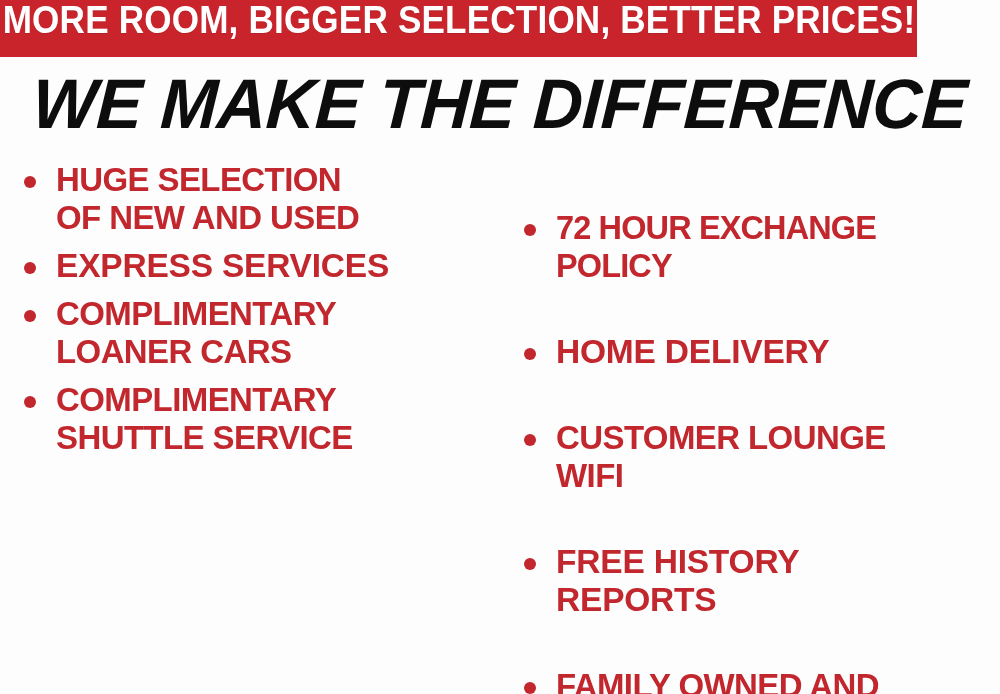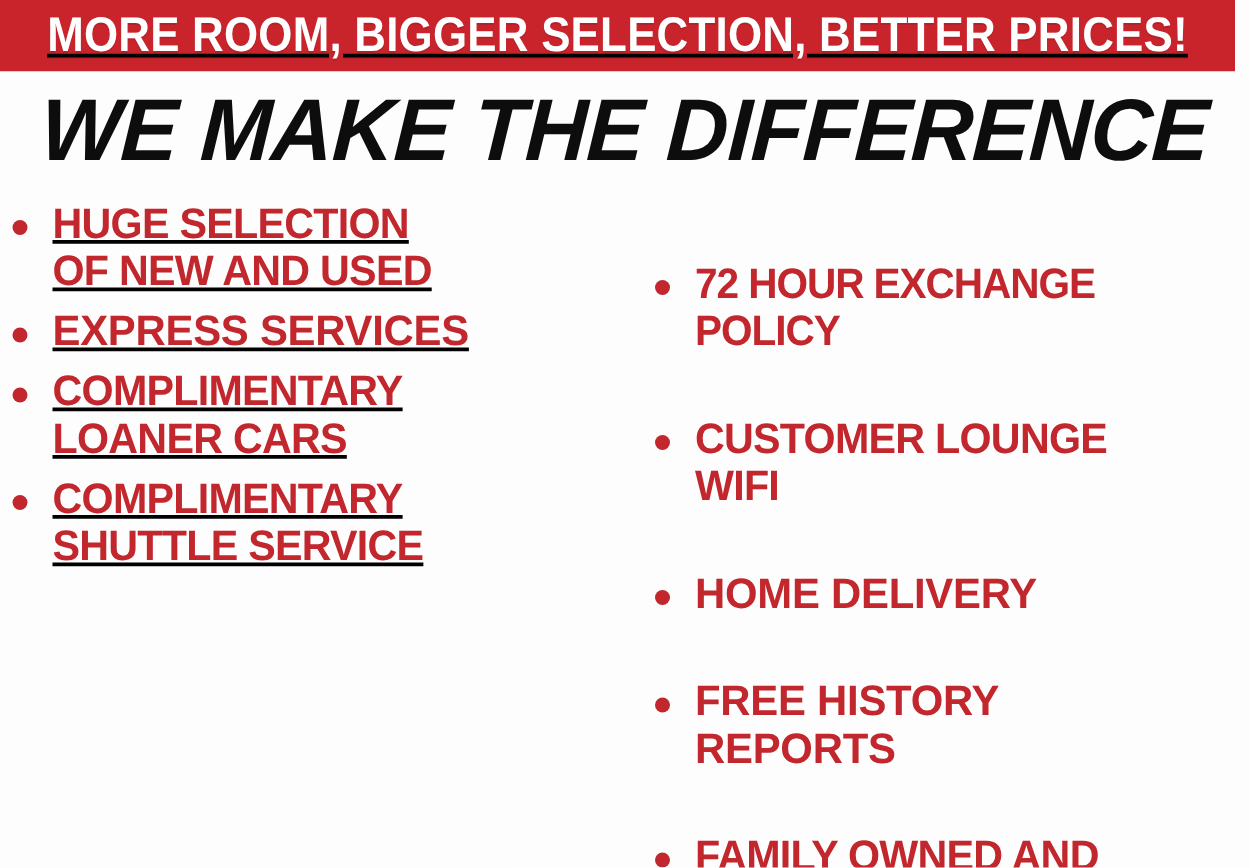--- a/index.html
+++ b/index.html
@@ -23,27 +23,26 @@
     height: 694px;
     background: #fdfdfd;
     overflow: hidden;
   }
 
   
   .banner {
     position: absolute;
     left: 0;
     top: 0;
-    width: 988px;
+    width: 917px;
     height: 57px;
     background: #c9242c;
     display: flex;
-    align-items: center;
+    align-items: flex-start;
     justify-content: center;
-    text-decoration: underline;
   }
   .banner-text {
     color: #ffffff;
     font-family: "Liberation Sans", sans-serif;
     font-weight: bold;
     font-size: 39px;
     line-height: 39px;
     letter-spacing: 0.2px;
     white-space: nowrap;
     transform: scaleX(0.90);
@@ -79,21 +78,21 @@
     left: 0;
     top: 160px;
     width: 1000px;
     height: 534px;
   }
   .col {
     position: absolute;
     top: 0;
     height: 534px;
   }
-  .col-left  { left: 2px;  width: 492px; text-decoration: underline; }
+  .col-left  { left: 16px;  width: 492px; }
   .col-right { left: 516px; width: 484px; }
 
   .bullet-item {
     position: relative;
     display: block;
     padding-left: 40px;
     margin: 0 0 6px 0;
   }
   .col-left .bullet-item  { margin-bottom: 10px; }
   .col-right .bullet-item { margin-bottom: 7px; margin-top: 48px; }
@@ -169,31 +168,31 @@
     </div>
 
     <div class="col col-right">
 
       <div class="bullet-item tight">
         <span class="dot"></span>
         <span class="bullet-text">72 HOUR EXCHANGE
 POLICY</span>
       </div>
 
+      <div class="bullet-item">
+        <span class="dot"></span>
+        <span class="bullet-text">HOME DELIVERY</span>
+      </div>
+
       <div class="bullet-item tight2">
         <span class="dot"></span>
         <span class="bullet-text">CUSTOMER LOUNGE
 WIFI</span>
       </div>
 
-      <div class="bullet-item">
-        <span class="dot"></span>
-        <span class="bullet-text">HOME DELIVERY</span>
-      </div>
-
 
       <div class="bullet-item">
         <span class="dot"></span>
         <span class="bullet-text">FREE HISTORY
 REPORTS</span>
       </div>
 
       <div class="bullet-item tight2">
         <span class="dot"></span>
         <span class="bullet-text">FAMILY OWNED AND

